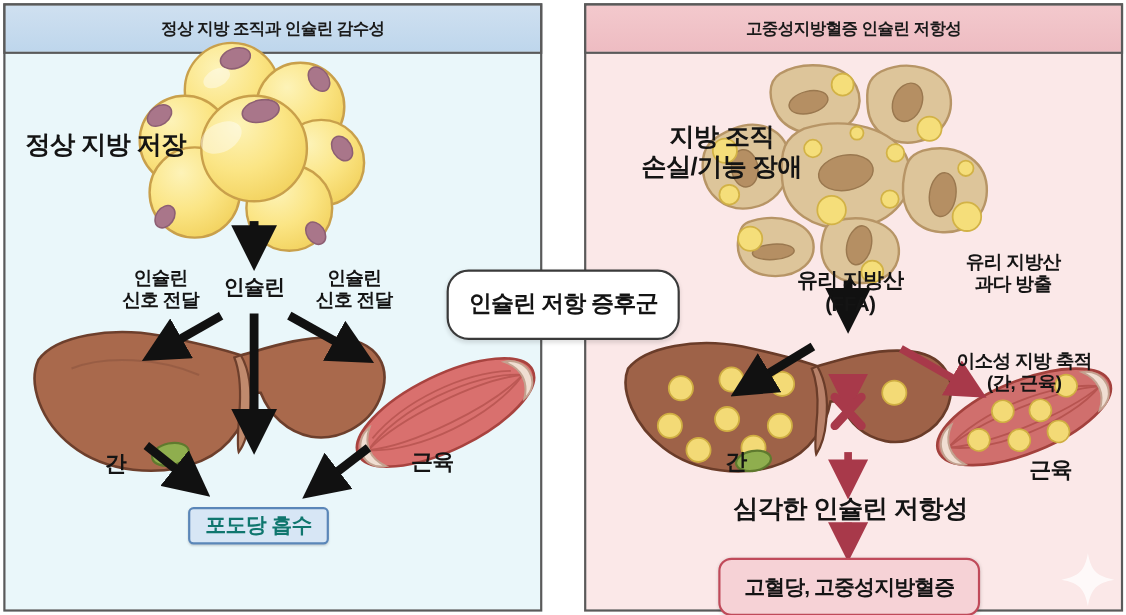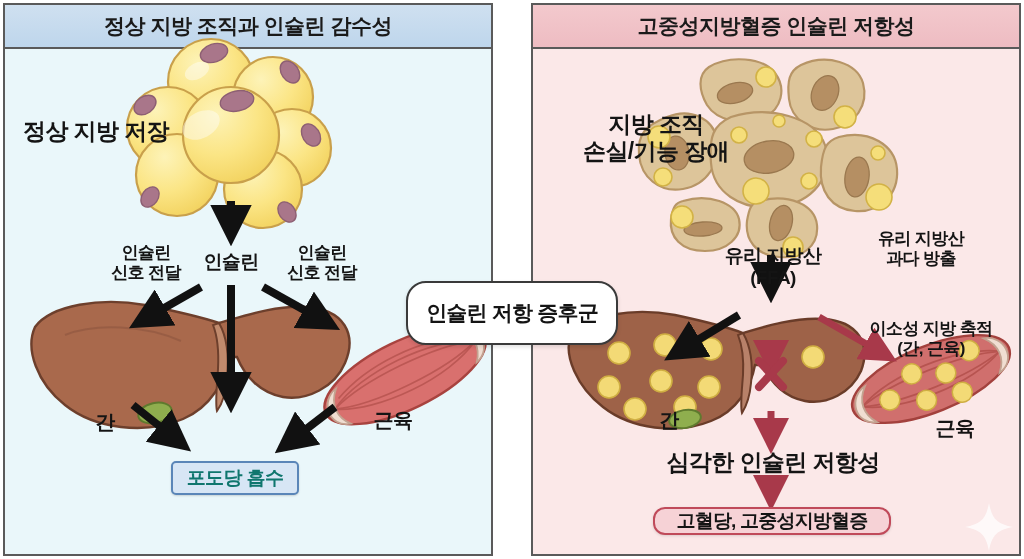--- a/index.html
+++ b/index.html
@@ -13,21 +13,21 @@
 
   
   .panel { position: absolute; top: 3px; height: 553px; border: 2px solid #5a5a5a; }
   #panel-left  { left: 3px;   width: 490px; background: #eaf7fa; }
   #panel-right { left: 531px; width: 490px; background: #fbe8e8; }
 
   .panel-header {
     position: absolute; left: -2px; top: -2px; width: calc(100% + 4px); height: 46px;
     border: 2px solid #5a5a5a;
     display: flex; align-items: center; justify-content: center;
-    font-weight: bold; font-size: 21px; color: #1a1a1a; letter-spacing: -0.5px;
+    font-weight: bold; font-size: 15px; color: #1a1a1a; letter-spacing: -0.5px;
   }
   #panel-left  .panel-header { background: linear-gradient(180deg,#cfe0f0 0%, #bed6ec 100%); }
   #panel-right .panel-header { background: linear-gradient(180deg,#f3c9cd 0%, #eebcc2 100%); }
 
   
   .lbl {
     position: absolute; color: #141414; font-weight: bold;
     text-align: center; line-height: 1.18; letter-spacing: -0.6px;
     white-space: pre-line;
   }
@@ -43,21 +43,20 @@
     display: flex; align-items: center; justify-content: center;
     letter-spacing: -0.6px;
     box-shadow: 0 1px 2px rgba(0,0,0,.15);
   }
   .box-center {
     position: absolute; border: 2.5px solid #3a3a3a; border-radius: 20px;
     background: #ffffff; color: #141414; font-weight: bold; font-size: 21px;
     display: flex; flex-direction: column; align-items: center; justify-content: center;
     line-height: 1.2; letter-spacing: -0.8px; z-index: 40;
     box-shadow: 0 2px 4px rgba(0,0,0,.12);
-    margin-top: 36px;
   }
   .box-outcome {
     position: absolute; border: 2.5px solid #c04a5a; border-radius: 12px;
     background: #f6d2d6; color: #141414; font-weight: bold; font-size: 19px;
     display: flex; align-items: center; justify-content: center;
     letter-spacing: -0.8px;
     box-shadow: 0 1px 3px rgba(0,0,0,.13);
   }
 
   
@@ -273,21 +272,21 @@
     <div class="lbl s19" style="left:172px; top:240px; width:136px;">유리 지방산
 (FFA)</div>
     <div class="lbl s17" style="left:318px; top:224px; width:140px;">유리 지방산
 과다 방출</div>
     <div class="lbl s17" style="left:310px; top:282px; width:176px;margin-top:32px;">이소성 지방 축적
 (간, 근육)</div>
     <div class="lbl s18" style="left:128px; top:444px; width:224px;">심각한 인슐린 저항성</div>
     <div class="lbl s20" style="left:110px; top:404px; width:52px;">간</div>
     <div class="lbl s20" style="left:392px; top:412px; width:60px;">근육</div>
 
-    <div class="box-outcome" style="left:120px; top:502px; width:238px; height:28px;">고혈당, 고중성지방혈증</div>
+    <div class="box-outcome" style="left:120px; top:502px; width:238px; height:53px;">고혈당, 고중성지방혈증</div>
 
     <svg class="sparkle" style="left:428px; top:494px;" width="56" height="56">
       <path d="M28 4 C 31 20, 36 25, 52 28 C 36 31, 31 36, 28 52 C 25 36, 20 31, 4 28 C 20 25, 25 20, 28 4 Z" fill="#ffffff" opacity=".75"></path>
     </svg>
   </div>
 
   <div class="box-center" style="left:406px; top:245px; width:212px; height:64px;">
     <span>인슐린 저항 증후군</span>
   </div>
 

